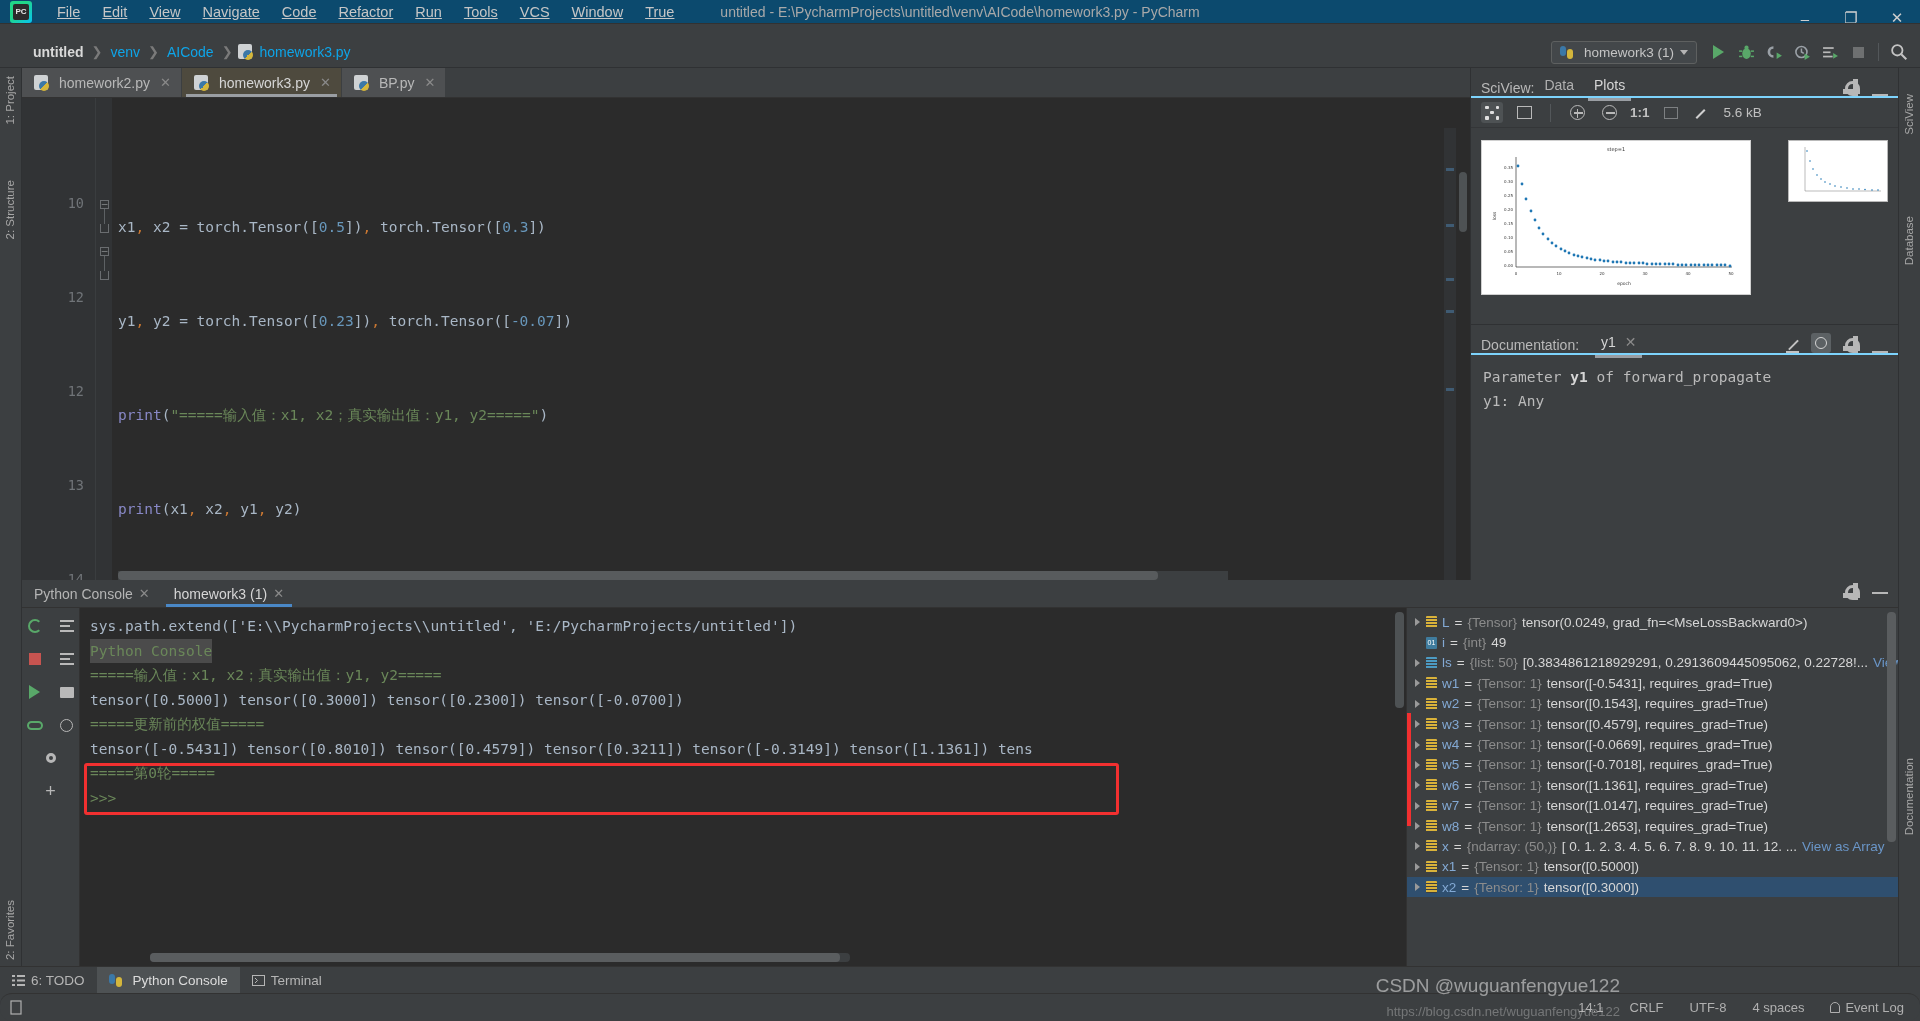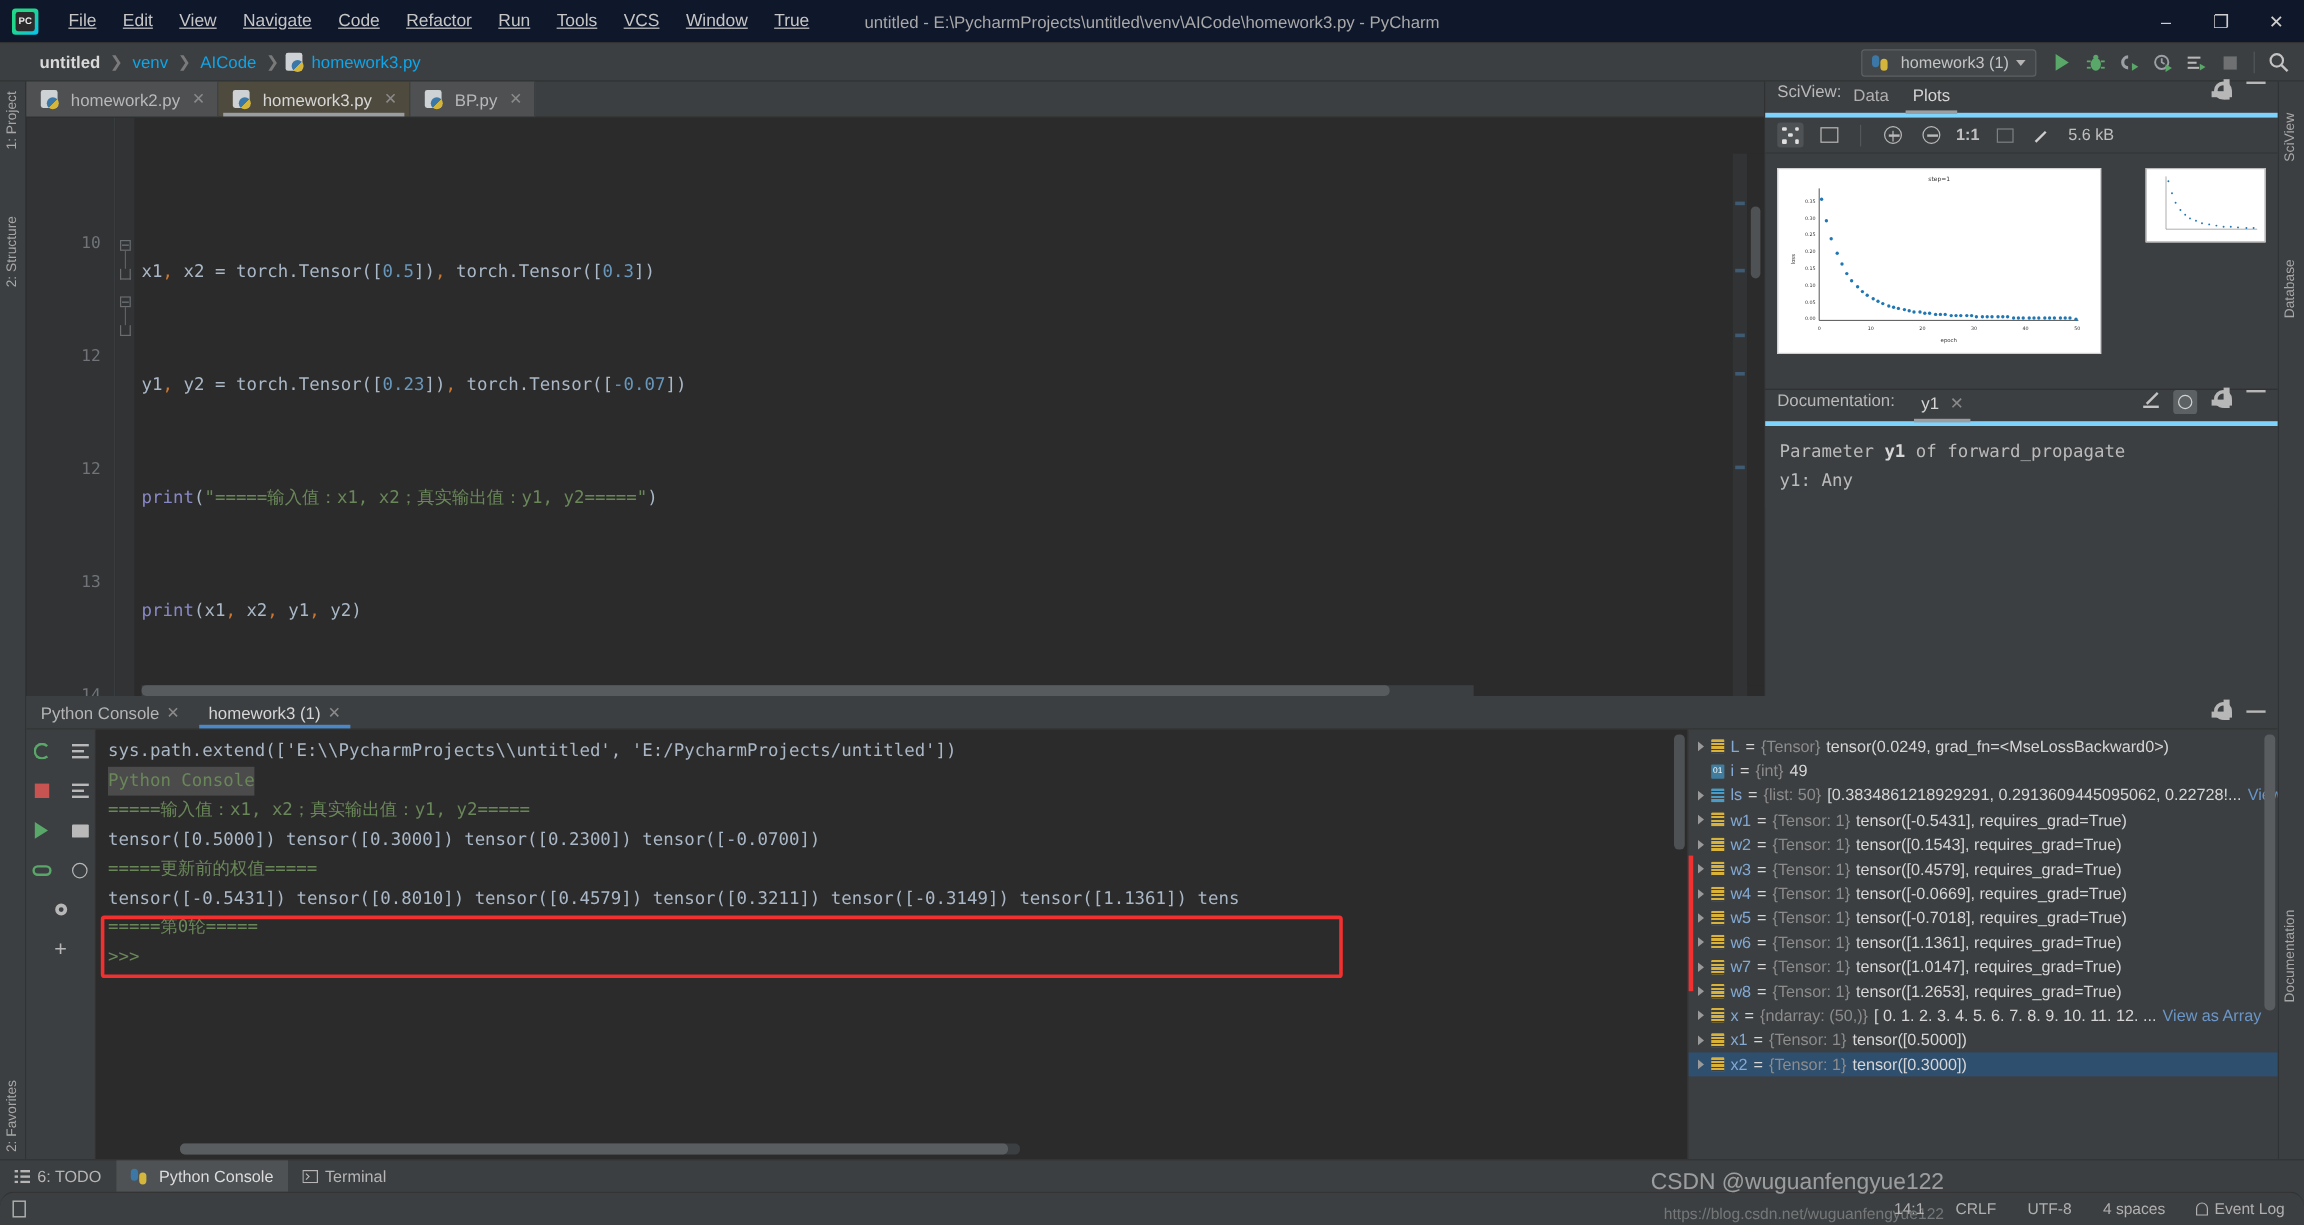--- a/index.html
+++ b/index.html
@@ -7,22 +7,22 @@
     width: 1920px; height: 1021px;
     background: #3c3f41;
     font-family: "Liberation Sans", sans-serif;
     overflow: hidden;
     color: #bbbbbb;
   }
   #app { position: relative; width: 1920px; height: 1021px; }
 
   
   .titlebar {
-    position: absolute; left: 0; top: 0; width: 1920px; height: 36px;
-    background: #0f172a; display: flex; align-items: center;
+    position: absolute; left: 0; top: 0; width: 1920px; height: 24px;
+    background: #0c4a6e; display: flex; align-items: center;
     border-bottom: 1px solid #323232;
   }
   .pc-logo {
     width: 22px; height: 22px; margin-left: 10px; border-radius: 3px;
     background: linear-gradient(135deg,#21d789 0%,#21d789 40%,#07c3f2 100%);
     position: relative; flex: none;
   }
   .pc-logo::after {
     content: "PC"; position: absolute; inset: 3px; background: #2b2b2b;
     color: #e8e8e8; font-size: 8px; font-weight: bold; border-radius: 2px;
@@ -186,22 +186,22 @@
   .editor-vscroll i { display:block; position:absolute; top:44px; left:3px; width:8px; height:60px; background:#4e5254; border-radius:4px; }
   .marker-col { position:absolute; right:14px; top:30px; width:12px; bottom:0; background:#313335; }
   .mk { position:absolute; right:2px; width:8px; height:3px; background:#3f5b73; }
 
   
   .sciview {
     position: absolute; left: 1470px; top: 68px; width: 428px; height: 256px;
     background: #3c3f41; border-left: 1px solid #2f3133;
   }
   .panel-head {
-    height: 30px; display: flex; align-items: flex-start; padding: 0 6px 0 10px;
-    font-size: 14px; color: #b9b9b9; border-bottom: 4px solid #7dd3fc;
+    height: 30px; display: flex; align-items: flex-end; padding: 0 6px 0 10px;
+    font-size: 14px; color: #b9b9b9; border-bottom: 2px solid #7dd3fc;
     position: relative;
   }
   .panel-head .ptab { padding: 3px 10px; color: #b0b0b0; position: relative; }
   .panel-head .ptab.active { color: #d5d5d5; }
   .panel-head .ptab.active::after {
     content:""; position:absolute; left:4px; right:4px; bottom:-5px; height:3px; background:#9a9ea3;
   }
   .panel-head .spacer { flex: 1; }
   .gear {
     width: 15px; height: 15px; border-radius: 50%; border: 3px solid #b7b7b7;

